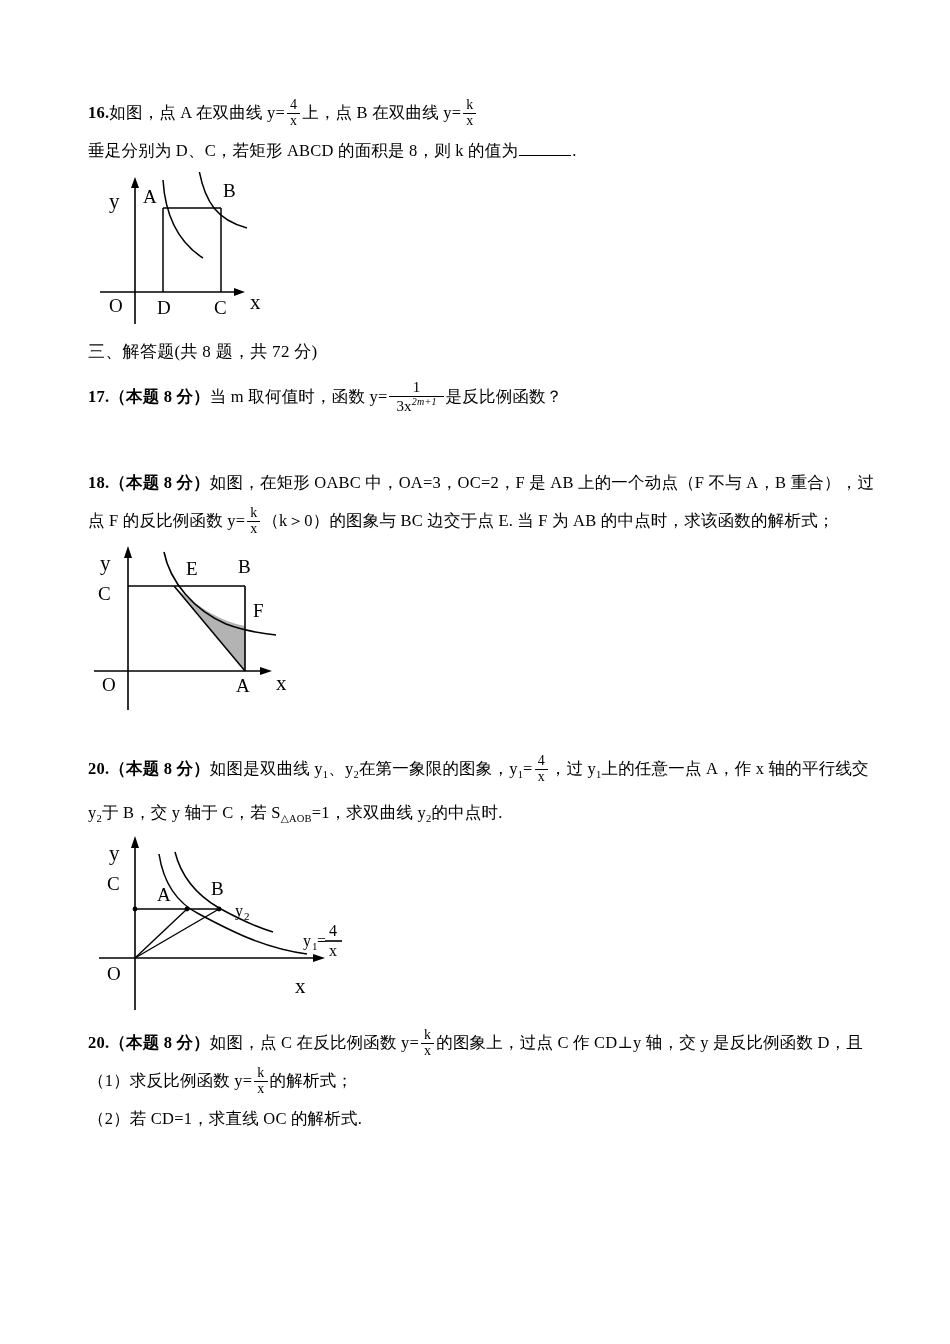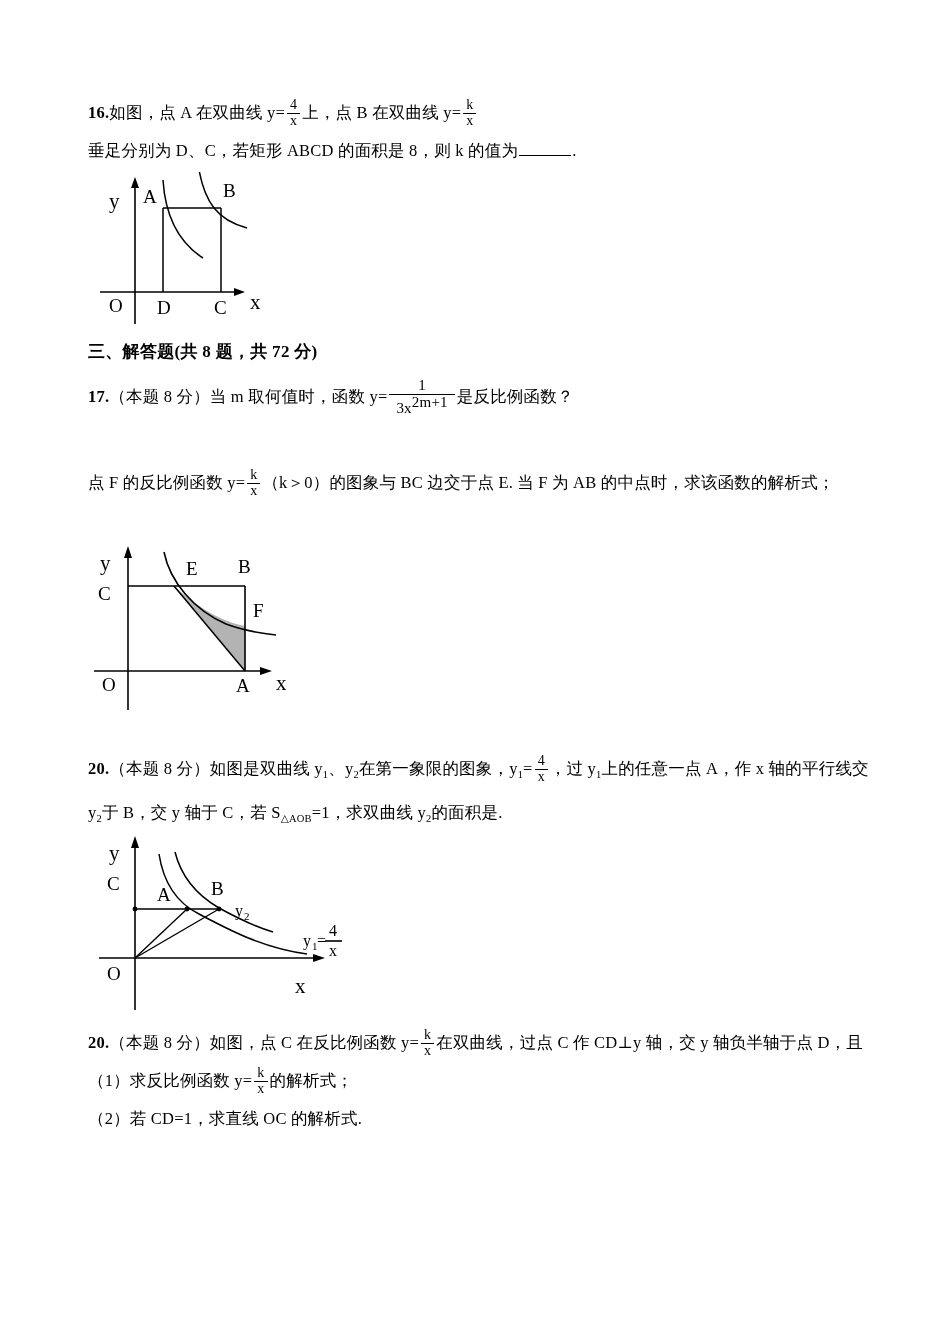--- a/index.html
+++ b/index.html
@@ -32,26 +32,26 @@
     display: block;
     font-size: 16.5px;
     line-height: 38px;
     white-space: nowrap;
     letter-spacing: 0.2px;
   }
   .qnum {
     font-weight: bold;
   }
   .bold {
+    font-weight: bold;
+  }
+  .sec-head {
+    position: absolute;
+    left: 88px;
     font-weight: normal;
-  }
-  .sec-head {
-    position: absolute;
-    left: 88px;
-    font-weight: bold;
     font-size: 17px;
     letter-spacing: 0.3px;
   }
 
   
   .frac {
     display: inline-block;
     vertical-align: middle;
     text-align: center;
     position: relative;
@@ -66,21 +66,21 @@
     border-bottom: 1.2px solid #000;
   }
   .frac .den {
     display: block;
     padding: 0 3px;
   }
   .frac.big { font-size: 15px; }
   .frac.wide .num, .frac.wide .den { padding: 0 7px; }
 
   sub.sm { font-size: 10.5px; }
-  sup.sm { font-size: 15px; }
+  sup.sm { font-size: 10px; font-style: italic; }
   .tri { font-size: 13px; }
   .blank-line {
     display: inline-block;
     width: 52px;
     border-bottom: 1.4px solid #000;
     height: 13px;
     vertical-align: baseline;
     margin: 0 1px;
   }
 
@@ -143,20 +143,21 @@
     </svg>
   </div>
 
   <div class="sec-head" style="top:340px;">三、解答题(共 8 题，共 72 分)</div>
 
   <div class="qblock" style="top:378px;">
     <span class="line"><span class="qnum">17.</span><span class="bold">（本题 8 分）</span><span>当 m 取何值时，函数 y=</span><span class="frac wide big"><span class="num">1</span><span class="den"><span>3x</span><sup class="sm">2m+1</sup></span></span><span>是反比例函数？</span></span>
   </div>
 
   <div class="qblock" style="top:464px;">
+    <span class="line"><span class="qnum">18.</span><span class="bold">（本题 8 分）</span><span>如图，在矩形 OABC 中，OA=3，OC=2，F 是 AB 上的一个动点（F 不与 A，B 重合），过</span></span>
     <span class="line"><span>点 F 的反比例函数 y=</span><span class="frac"><span class="num">k</span><span class="den">x</span></span><span>（k＞0）的图象与 BC 边交于点 E. 当 F 为 AB 的中点时，求该函数的解析式；</span></span>
   </div>
 
   <div class="figure" style="left:90px; top:538px;">
     <svg width="300" height="175" viewBox="0 0 300 175">
 
       <line x1="38" y1="172" x2="38" y2="16" stroke="#000" stroke-width="1.6"></line>
       <polygon points="38,8 34,20 42,20" fill="#000"></polygon>
 
       <line x1="4" y1="133" x2="172" y2="133" stroke="#000" stroke-width="1.6"></line>
@@ -177,21 +178,21 @@
       <text class="ptlabel" x="8" y="62">C</text>
       <text class="ptlabel" x="96" y="37">E</text>
       <text class="ptlabel" x="148" y="35">B</text>
       <text class="ptlabel" x="163" y="79">F</text>
       <text class="ptlabel" x="146" y="154">A</text>
     </svg>
   </div>
 
   <div class="qblock" style="top:750px;">
     <span class="line"><span class="qnum">20.</span><span class="bold">（本题 8 分）</span><span>如图是双曲线 y</span><sub class="sm">1</sub><span>、y</span><sub class="sm">2</sub><span>在第一象限的图象，</span><span>y</span><sub class="sm">1</sub><span>=</span><span class="frac"><span class="num">4</span><span class="den">x</span></span><span>，过 y</span><sub class="sm">1</sub><span>上的任意一点 A，作 x 轴的平行线交</span></span>
-    <span class="line"><span>y</span><sub class="sm">2</sub><span>于 B，交 y 轴于 C，若 S</span><sub class="sm tri">△AOB</sub><span>=1，求双曲线 y</span><sub class="sm">2</sub><span>的面积是.</span></span>
+    <span class="line"><span>y</span><sub class="sm">2</sub><span>于 B，交 y 轴于 C，若 S</span><sub class="sm tri">△AOB</sub><span>=1，求双曲线 y</span><sub class="sm">2</sub><span>的中点时.</span></span>
   </div>
 
   <div class="figure" style="left:95px; top:828px;">
     <svg width="330" height="185" viewBox="0 0 330 185">
 
       <line x1="40" y1="182" x2="40" y2="16" stroke="#000" stroke-width="1.6"></line>
       <polygon points="40,8 36,20 44,20" fill="#000"></polygon>
 
       <line x1="4" y1="130" x2="220" y2="130" stroke="#000" stroke-width="1.6"></line>
       <polygon points="230,130 218,126 218,134" fill="#000"></polygon>
@@ -226,18 +227,18 @@
         <text class="curvelabel" x="217" y="122" style="font-size:11px">1</text>
         <text class="curvelabel" x="222" y="118">=</text>
         <text class="curvelabel" x="238" y="108" text-anchor="middle">4</text>
         <line x1="230" y1="113" x2="247" y2="113" stroke="#000" stroke-width="1.6"></line>
         <text class="curvelabel" x="238" y="128" text-anchor="middle">x</text>
       </g>
     </svg>
   </div>
 
   <div class="qblock" style="top:1024px;">
-    <span class="line"><span class="qnum">20.</span><span class="bold">（本题 8 分）</span><span>如图，点 C 在反比例函数 y=</span><span class="frac"><span class="num">k</span><span class="den">x</span></span><span>在双曲线，过点 C 作 CD⊥y 轴，交 y 轴负半轴于点 D，且</span></span>
+    <span class="line"><span class="qnum">20.</span><span class="bold">（本题 8 分）</span><span>如图，点 C 在反比例函数 y=</span><span class="frac"><span class="num">k</span><span class="den">x</span></span><span>的图象上，过点 C 作 CD⊥y 轴，交 y 是反比例函数 D，且</span></span>
     <span class="line"><span>（1）求反比例函数 y=</span><span class="frac"><span class="num">k</span><span class="den">x</span></span><span>的解析式；</span></span>
     <span class="line">（2）若 CD=1，求直线 OC 的解析式.</span>
   </div>
 
 </div>
 
 </body></html>

